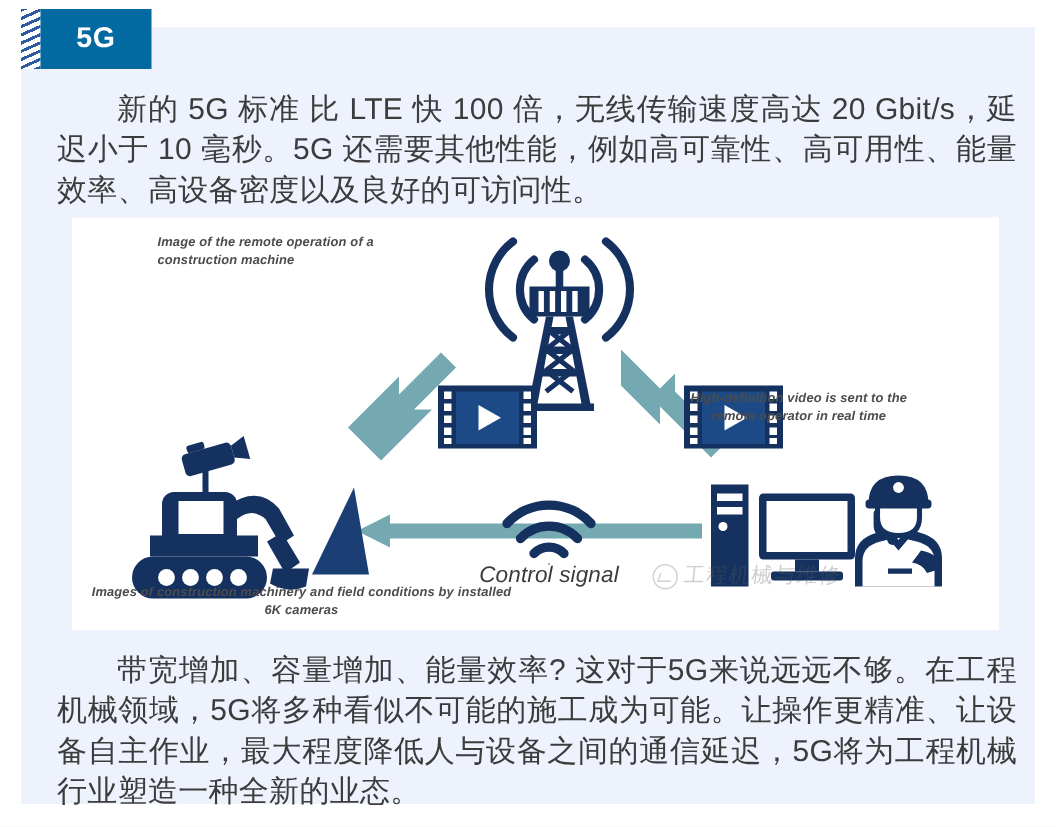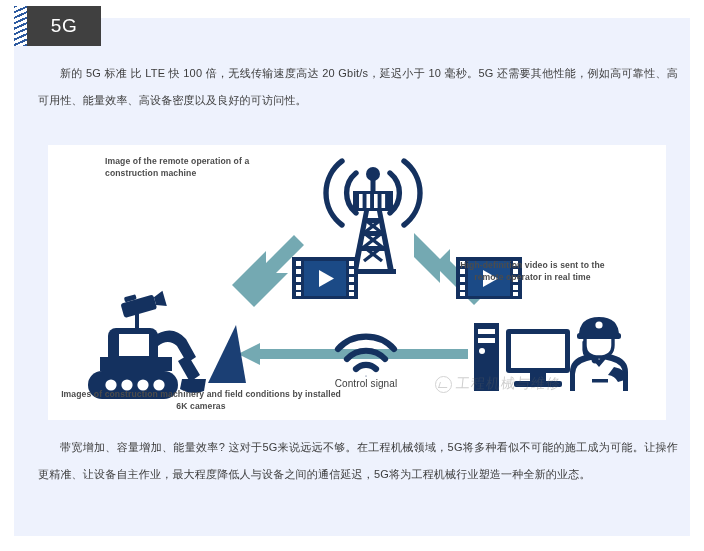--- a/index.html
+++ b/index.html
@@ -37,35 +37,35 @@
   }
   .badge-stripes {
     width: 13px;
     background-image: repeating-linear-gradient(
         -24deg,
         #2d5aa0 0px, #2d5aa0 2px,
         #ffffff 2px, #ffffff 5px);
   }
   .badge-box {
     width: 74px;
-    background: #404040;
+    background: #0369a1;
     color: #ffffff;
     font-size: 19px;
-    font-weight: normal;
+    font-weight: bold;
     letter-spacing: 0.5px;
     display: flex;
     align-items: center;
     justify-content: center;
   }
 
   
   .para {
     position: absolute;
     color: #3c3c3c;
-    font-size: 11px;
+    font-size: 20px;
     line-height: 27px;
     text-align: justify;
     letter-spacing: 0.2px;
     text-indent: 2em;
   }
   #para-top {
     left: 38px;
     top: 60px;
     width: 640px;
   }
@@ -85,27 +85,28 @@
     background: #ffffff;
   }
 
   .dgm-label {
     position: absolute;
     color: #4c4c4c;
     font-size: 8.6px;
     font-weight: bold;
     line-height: 12px;
     letter-spacing: 0.1px;
+    font-style: italic;
   }
   #label-topleft   { left: 57px;  top: 10px;  width: 180px; }
   #label-right     { left: 397px; top: 114px; width: 175px; text-align: center; }
   #label-bottomleft{ left: 8px;   top: 243px; width: 290px; text-align: center; }
   #label-bottomright{left: 370px; top: 243px; width: 245px; text-align: center; }
   #label-control   { left: 258px; top: 233px; width: 120px; text-align: center;
-                     font-size: 10px; font-weight: normal; color: #3b3b3b; }
+                     font-size: 15px; font-weight: normal; color: #3b3b3b; }
 
   .dgm-svg {
     position: absolute;
     left: 0; top: 0;
   }
 
   
   #watermark {
     position: absolute;
     left: 387px;

